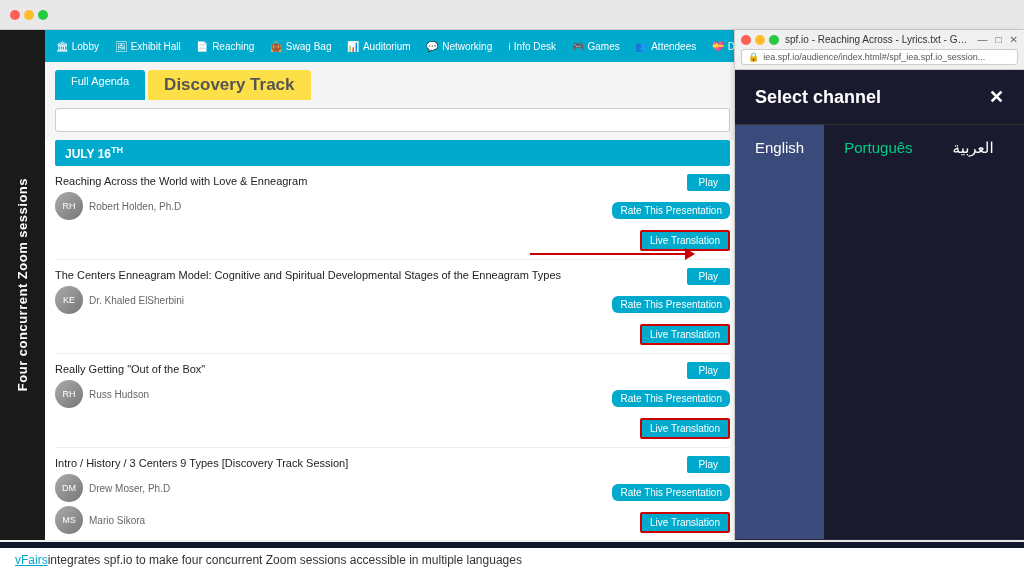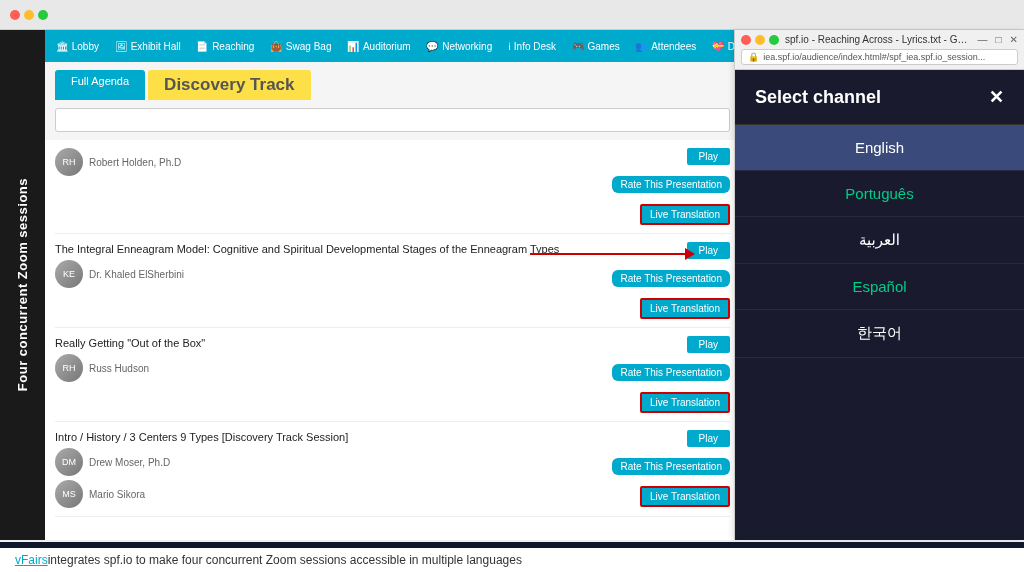--- a/index.html
+++ b/index.html
@@ -307,21 +307,21 @@
     }
     .close-btn {
       color: #fff;
       font-size: 18px;
       cursor: pointer;
       font-weight: bold;
     }
     .channel-list {
       flex: 1;
       display: flex;
-      flex-direction: column;
+      flex-direction: row;
     }
     .channel-option {
       padding: 14px 20px;
       text-align: center;
       cursor: pointer;
       border-bottom: 1px solid #2a2a3e;
       font-size: 15px;
     }
     .channel-option.active {
       background: #3a4a7a;
@@ -447,40 +447,44 @@
     </div>
     <div class="tab-inactive">
       <span>Discovery Track</span>
     </div>
   </div>
 
   <div class="search-bar">
     <input class="search-input" type="text" placeholder="" style="">
   </div>
 
+  <div class="date-header">
+    <span>JULY 16</span><sup>TH</sup>
+  </div>
 
   <div class="sessions-list">
 
     <div class="session-item">
       <div class="session-info">
+        <div class="session-title">Reaching Across the World with Love &amp; Enneagram</div>
         <div class="session-speaker-row">
           <div class="avatar-circle">RH</div>
           <span class="speaker-name">Robert Holden, Ph.D</span>
         </div>
       </div>
       <div class="session-buttons">
         <button class="btn-play">Play</button>
         <button class="btn-rate">Rate This Presentation</button>
         <button class="btn-live-highlighted">Live Translation</button>
       </div>
     </div>
 
     <div class="session-item">
       <div class="session-info">
-        <div class="session-title">The Integral Enneagram Model: Cognitive and Spiritual Developmental Stages of the Enneagram Types</div>
+        <div class="session-title">The Centers Enneagram Model: Cognitive and Spiritual Developmental Stages of the Enneagram Types</div>
         <div class="session-speaker-row">
           <div class="avatar-circle">KE</div>
           <span class="speaker-name">Dr. Khaled ElSherbini</span>
         </div>
       </div>
       <div class="session-buttons">
         <button class="btn-play">Play</button>
         <button class="btn-rate">Rate This Presentation</button>
         <button class="btn-live">Live Translation</button>
       </div>

